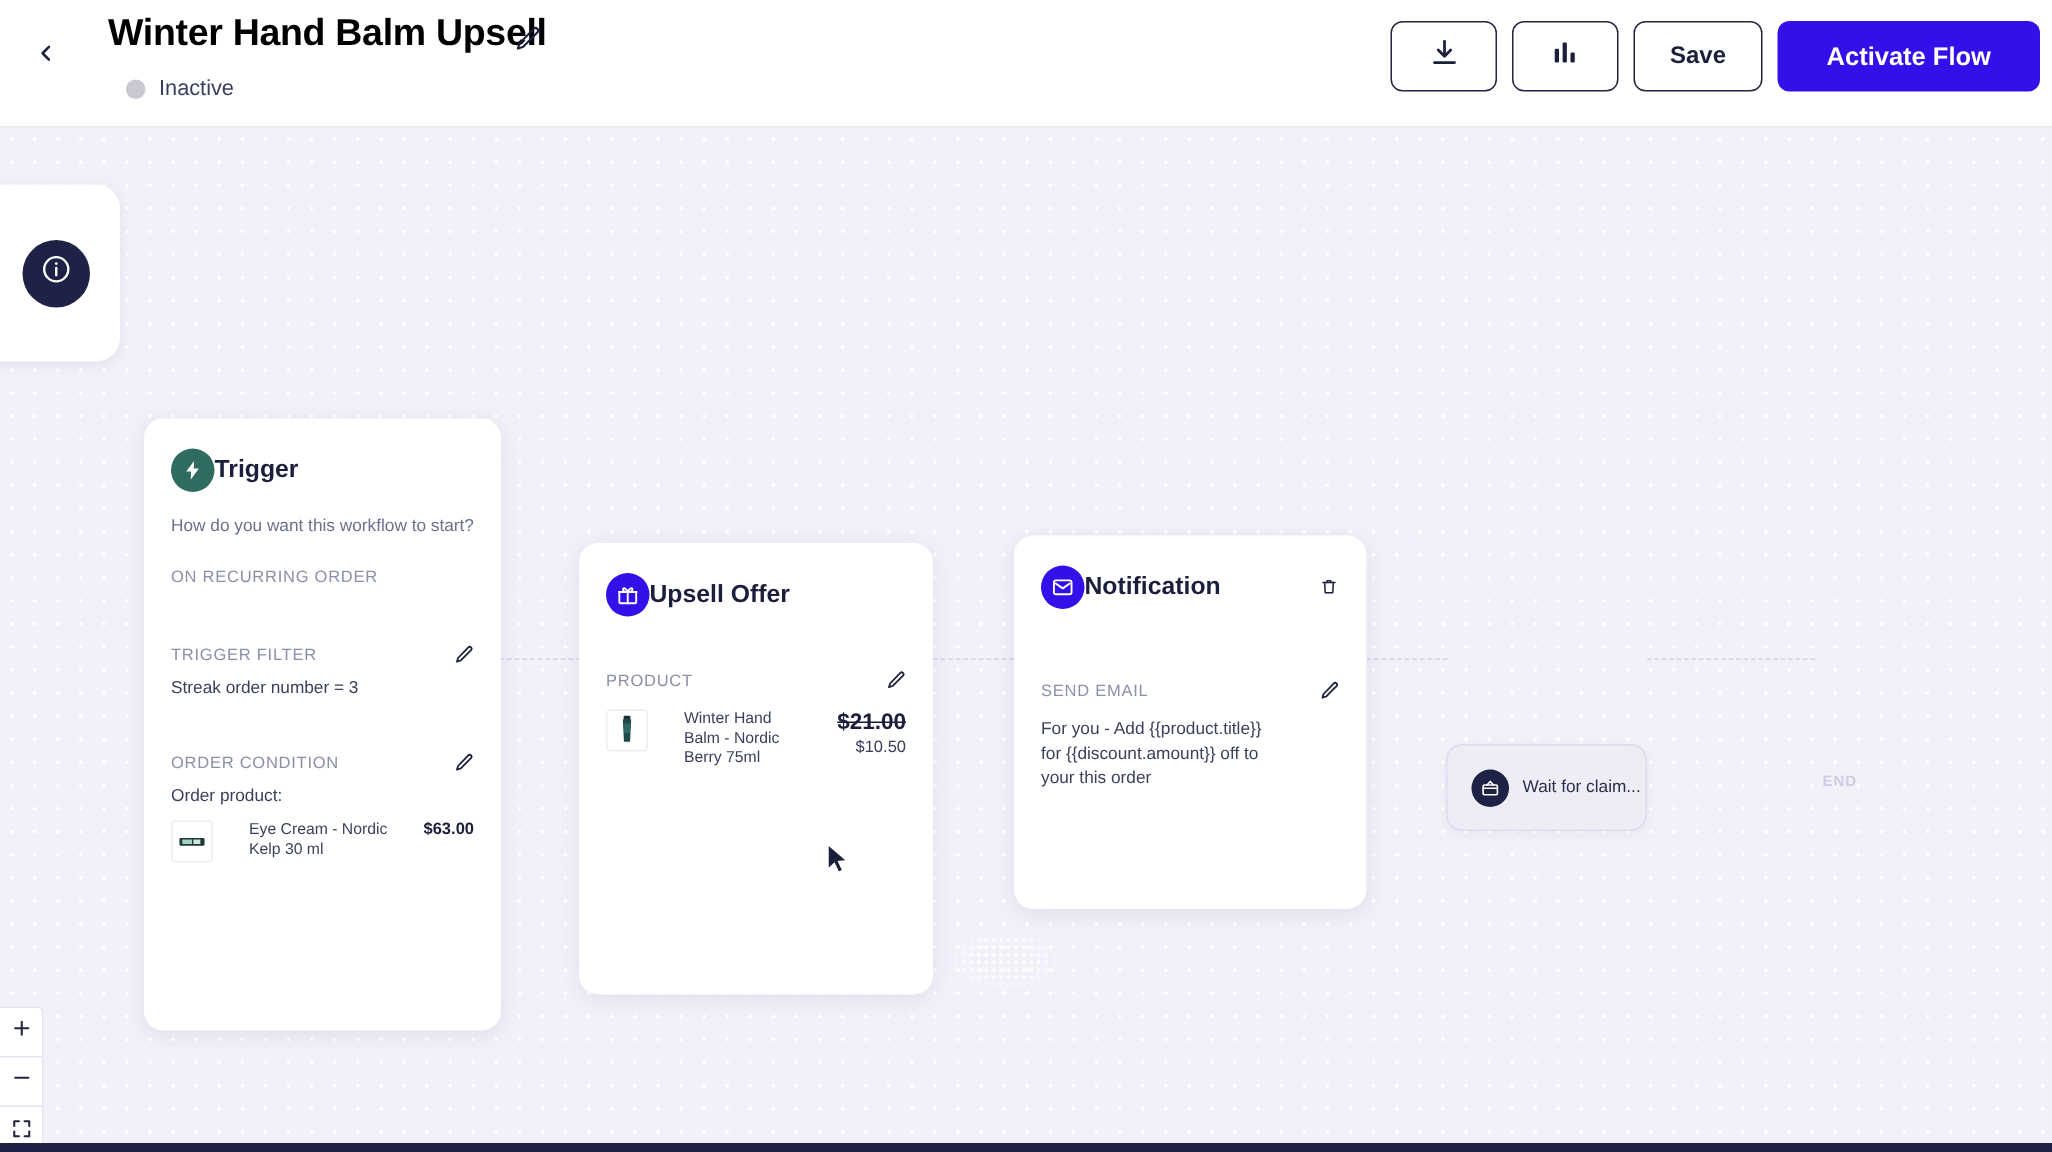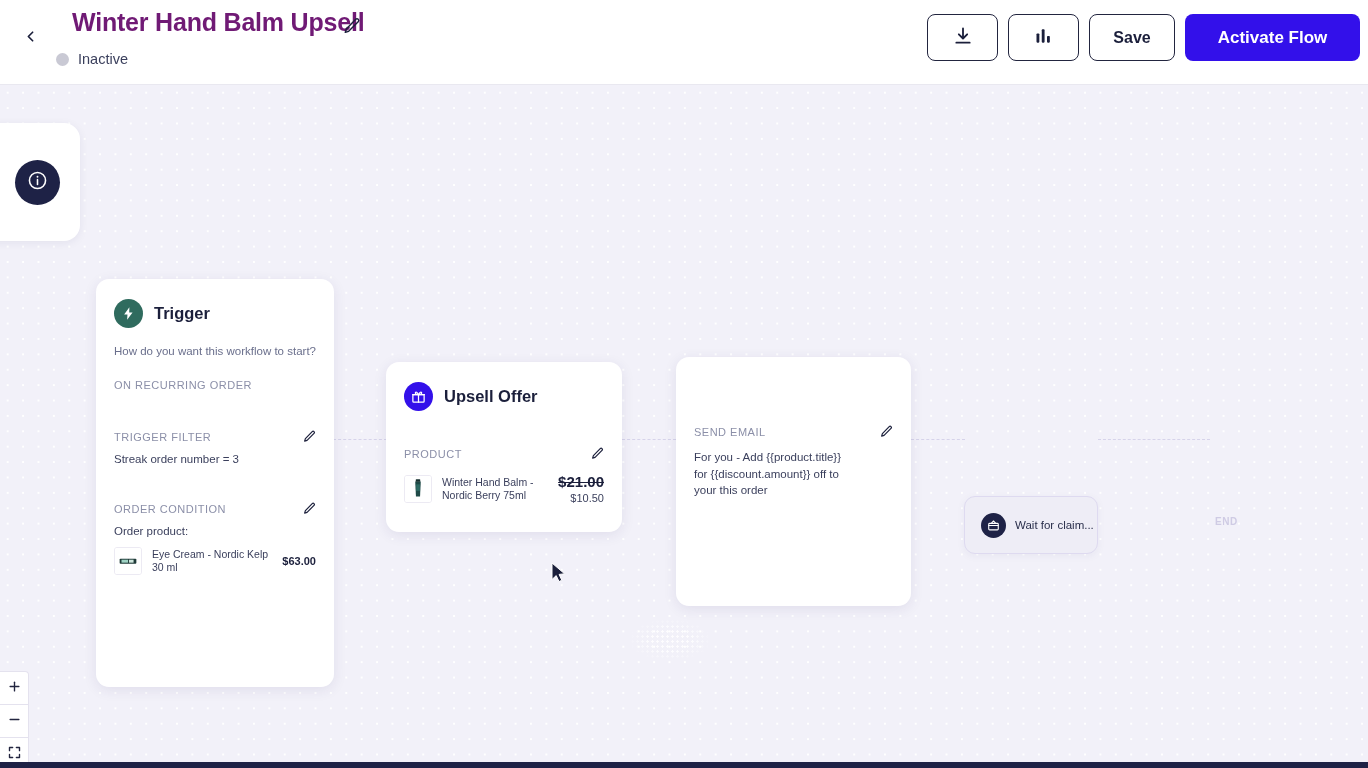--- a/index.html
+++ b/index.html
@@ -19,30 +19,30 @@
   }
   .back-btn {
     position: absolute; left: 16px; top: 24px;
     width: 28px; height: 28px;
     display: flex; align-items: center; justify-content: center;
     color: #1b1f3b; cursor: pointer;
   }
   .back-btn svg { width: 17px; height: 17px; }
   .flow-title {
     position: absolute; left: 72px; top: 8px;
-    font-size: 25px; font-weight: 700; color: #701a75;
+    font-size: 25px; font-weight: 700; color: #000000;
     letter-spacing: -0.2px;
   }
   .title-edit {
     position: absolute; left: 343px; top: 17px;
     width: 20px; height: 20px; cursor: pointer; color: #1b1f3b;
   }
   .title-edit svg { width: 18px; height: 18px; display:block; }
   .status-row {
-    position: absolute; left: 56px; top: 51px;
+    position: absolute; left: 84px; top: 51px;
     display: flex; align-items: center; gap: 9px;
   }
   .status-dot {
     width: 13px; height: 13px; border-radius: 50%;
     background: #c9c9d4;
   }
   .status-label { font-size: 14.5px; color: #3a3f5c; }
 
   .top-actions {
     position: absolute; right: 8px; top: 14px;
@@ -113,21 +113,21 @@
   .info-circle svg { width: 21px; height: 21px; }
 
   
   .card {
     position: absolute;
     background: #ffffff;
     border-radius: 13px;
     box-shadow: 0 3px 14px rgba(40,30,100,.09);
   }
   .card-head {
-    display: flex; align-items: center; gap: 11px;
+    display: flex; align-items: center; 
     position: relative;
   }
   .node-icon {
     width: 29px; height: 29px; border-radius: 50%;
     display: flex; align-items: center; justify-content: center;
     color: #fff; flex: 0 0 auto;
   }
   .node-icon svg { width: 15px; height: 15px; }
   .node-title { font-size: 16.5px; font-weight: 600; color: #1b1f3b; }
   .card-sub { font-size: 11.5px; color: #6a6f8c; margin-top: 17px; }
@@ -139,21 +139,21 @@
   .sec-row {
     display: flex; align-items: center; justify-content: space-between; gap: 28px;
   }
   .pencil { width: 13px; height: 13px; color: #1b1f3b; cursor: pointer; }
   .pencil svg { width: 13px; height: 13px; display: block; }
   .trash { width: 13px; height: 15px; color: #1b1f3b; cursor: pointer; }
   .trash svg { width: 12px; height: 14px; display: block; }
   .sec-value { font-size: 11.5px; color: #3a3f5c; margin-top: 10px; }
 
   .prod-row {
-    display: flex; align-items: center; gap: 10px; margin-top: 10px;
+    display: flex; gap: 24px; margin-top: 10px;
   }
   .thumb {
     width: 28px; height: 28px; flex: 0 0 auto;
     border: 1px solid #eceaf3; border-radius: 3px;
     background: #fff;
     display: flex; align-items: center; justify-content: center;
     overflow: hidden;
   }
   .prod-name {
     flex: 1; font-size: 10.5px; color: #3a3f5c; line-height: 1.25;
@@ -335,21 +335,21 @@
             <rect x="7" y="12.6" width="7" height="3.2" fill="#9fd3c4"></rect>
             <rect x="15" y="12.6" width="5" height="3.2" fill="#cfe6dd"></rect>
           </svg>
         </span>
         <span class="prod-name">Eye Cream - Nordic Kelp 30 ml</span>
         <span class="prod-price">$63.00</span>
       </div>
     </div>
   </div>
 
-  <div class="card" style="left:386px; top:277px; width:236px; height:170px; padding:20px 18px;">
+  <div class="card" style="left:386px; top:277px; width:236px; height:301px; padding:20px 18px;">
 
     <div class="card-head">
       <span class="node-icon" style="background:#3310ea">
         <svg viewBox="0 0 24 24" fill="none" stroke="currentColor" stroke-width="2" stroke-linecap="round" stroke-linejoin="round">
           <rect x="3" y="9" width="18" height="12" rx="1.4"></rect>
             <path d="M2.5 9h19"></path>
           <path d="M12 9v12"></path>
             <path d="M12 9C10 9 7 8.6 7 6.4S10.2 4.4 12 9Z"></path>
           <path d="M12 9c2 0 5-.4 5-2.6S13.8 4.4 12 9Z"></path>
           </svg>
@@ -380,20 +380,36 @@
         <span class="price-stack">
           <span class="price-old" style="display:block">$21.00</span>
           <span class="price-new" style="display:block">$10.50</span>
         </span>
       </div>
     </div>
   </div>
 
   <div class="card" style="left:676px; top:272px; width:235px; height:249px; padding:20px 18px;">
 
+    <div class="card-head">
+      <span class="node-icon" style="background:#3310ea">
+        <svg viewBox="0 0 24 24" fill="none" stroke="currentColor" stroke-width="2" stroke-linecap="round" stroke-linejoin="round">
+          <rect x="2.6" y="4.6" width="18.8" height="14.8" rx="2.2"></rect>
+          <path d="M4.5 8 12 13.2 19.5 8"></path>
+          </svg>
+      </span>
+      <span class="node-title">Notification</span>
+      <span class="trash" style="position:absolute; right:0; top:7px;">
+        <svg viewBox="0 0 24 24" fill="none" stroke="currentColor" stroke-width="2" stroke-linecap="round" stroke-linejoin="round">
+          <path d="M4 6.5h16"></path>
+            <path d="M9.5 6.5V4.4h5v2.1"></path>
+          <path d="M6.2 6.5 7 20.4h10l.8-13.9"></path>
+          </svg>
+      </span>
+    </div>
 
     <div style="margin-top:48px;">
       <div class="sec-row">
         <span class="sec-label">SEND EMAIL</span>
         <span class="pencil">
           <svg viewBox="0 0 24 24" fill="none" stroke="currentColor" stroke-width="2.2" stroke-linecap="round" stroke-linejoin="round">
             <path d="M17 3a2.3 2.3 0 0 1 3.3 3.3L7.5 19.1 3 20.5l1.4-4.5Z"></path>
             </svg>
         </span>
       </div>

